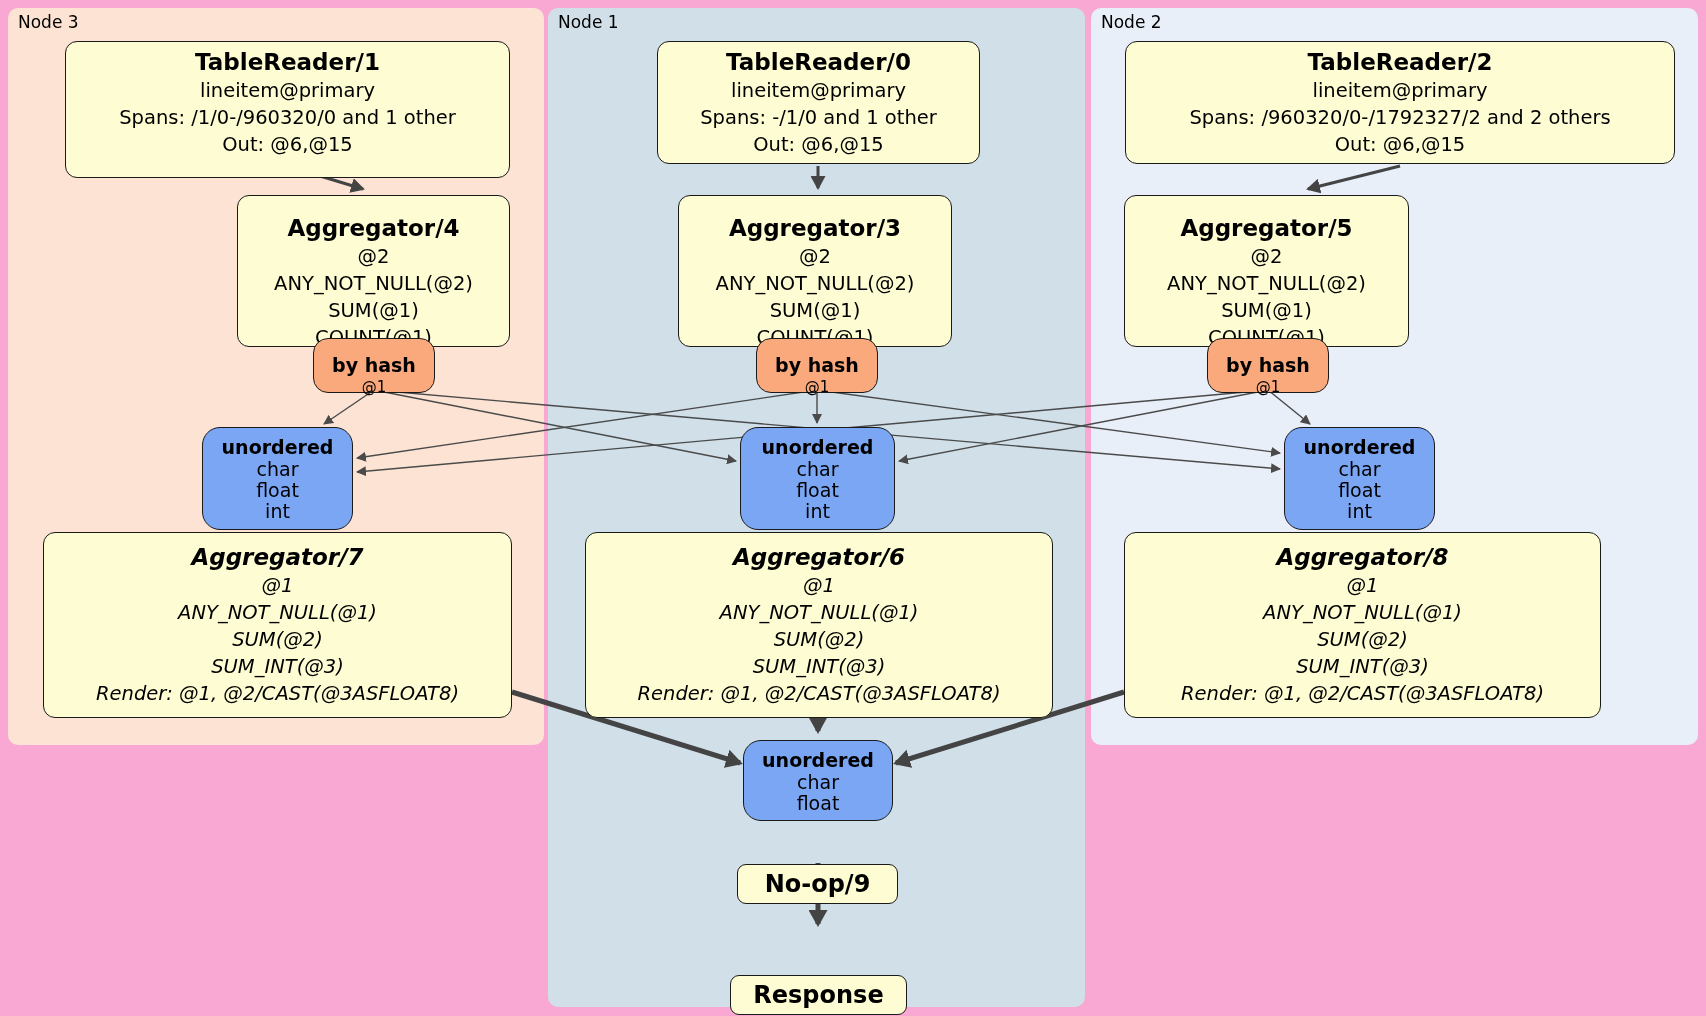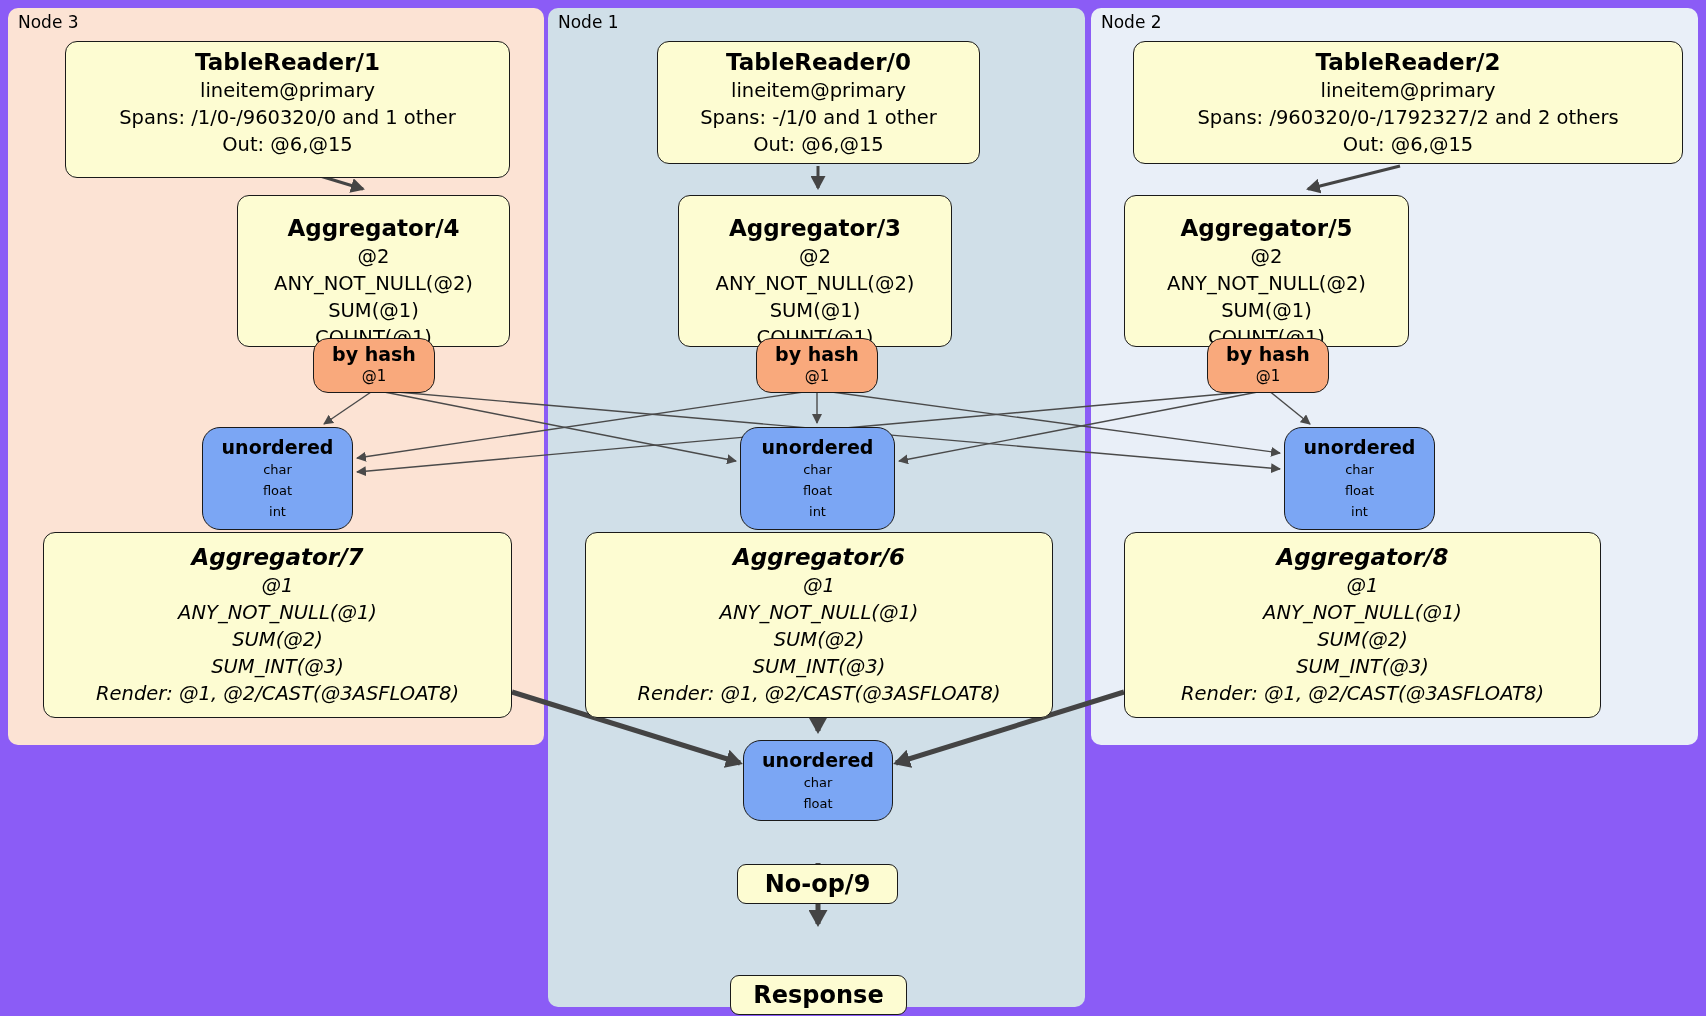--- a/index.html
+++ b/index.html
@@ -1,35 +1,35 @@
 <!DOCTYPE html>
 <html><head>
 <meta charset="utf-8">
 <style>
   html,body{margin:0;padding:0;background:#ffffff;}
-  .canvas{position:relative;width:1706px;height:1016px;background:#8b5cf6;
+  .canvas{position:relative;width:1706px;height:1016px;background:#f9a8d4;
           font-family:"DejaVu Sans",sans-serif;overflow:hidden;}
   .node-region{position:absolute;border-radius:10px;}
   .node-label{position:absolute;font-size:17px;color:#000;}
   .edges{position:absolute;left:0;top:0;pointer-events:none;}
   .box{position:absolute;background:#fdfcd2;border:1.6px solid #1a1a1a;border-radius:12px;
        text-align:center;box-sizing:border-box;color:#000;}
   .box .title{font-weight:bold;font-size:23px;line-height:30px;}
   .box .line{font-size:19.5px;line-height:27px;white-space:nowrap;}
   .tr{padding-top:5px;}
   .agg-top{padding-top:17px;}
   .agg-bot{padding-top:9px;font-style:italic;}
   .router{position:absolute;background:#f9a97c;border:1.6px solid #1a1a1a;border-radius:15px;
-          text-align:center;box-sizing:border-box;color:#000;padding-top:3px;}
+          text-align:center;box-sizing:border-box;color:#000;padding-top:14px;}
   .router .title{font-weight:bold;font-size:19px;line-height:24px;}
   .router .line{font-size:15px;line-height:20px;}
   .sync{position:absolute;background:#7ba6f4;border:1.8px solid #1a1a1a;border-radius:18px;
         text-align:center;box-sizing:border-box;color:#000;padding-top:7px;}
   .sync .title{font-weight:bold;font-size:19px;line-height:24px;}
-  .sync .line{font-size:13px;line-height:21px;}
+  .sync .line{font-size:19px;line-height:21px;}
   .small-box{padding-top:1px;margin-top:42px;}
   .small-box .title{font-size:24px;line-height:36px;}
 </style>
 </head>
 <body>
 
 <div class="canvas">
 
   <div class="node-region" style="left:8px;top:8px;width:536px;height:737px;background:#fce3d4;"></div>
   <div class="node-region" style="left:548px;top:8px;width:537px;height:999px;background:#d0dfe8;"></div>
@@ -154,21 +154,21 @@
   </div>
 
   <div class="box small-box" style="left:737px;top:822px;width:161px;height:40px;border-radius:9px;">
     <div class="title">No-op/9</div>
   </div>
 
   <div class="box small-box" style="left:730px;top:933px;width:177px;height:40px;border-radius:9px;">
     <div class="title">Response</div>
   </div>
 
-  <div class="box tr" style="left:1125px;top:41px;width:550px;height:123px;margin-left:8px;">
+  <div class="box tr" style="left:1125px;top:41px;width:550px;height:123px;">
     <div class="title">TableReader/2</div>
     <div class="line">lineitem@primary</div>
     <div class="line">Spans: /960320/0-/1792327/2 and 2 others</div>
     <div class="line">Out: @6,@15</div>
   </div>
 
   <div class="box agg-top" style="left:1124px;top:195px;width:285px;height:152px;">
     <div class="title">Aggregator/5</div>
     <div class="line">@2</div>
     <div class="line">ANY_NOT_NULL(@2)</div>

